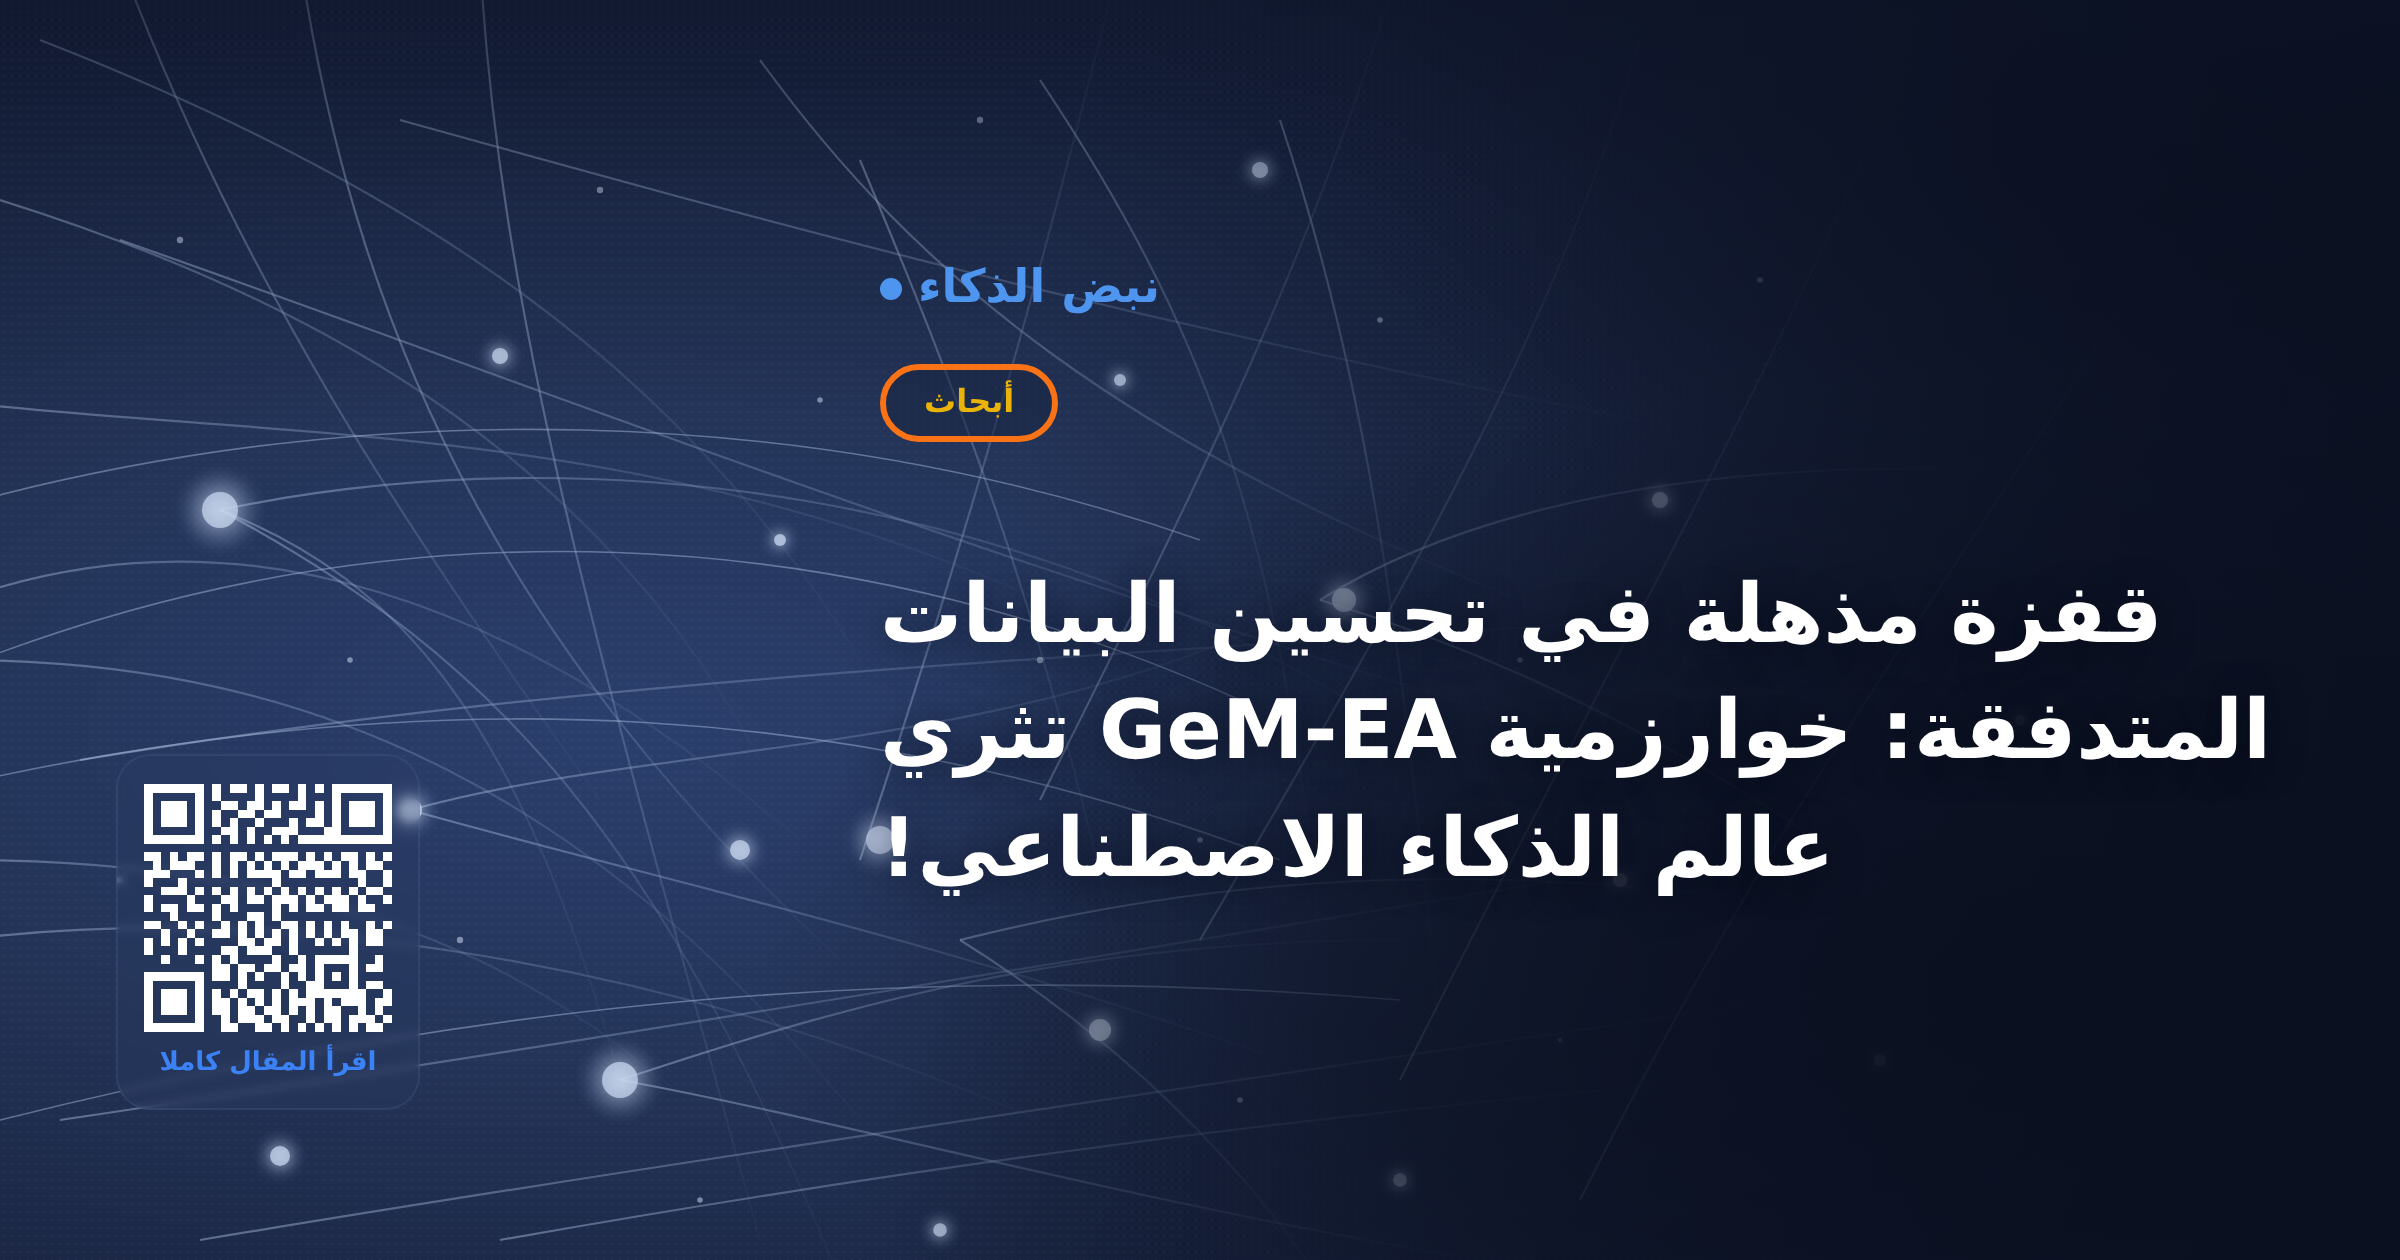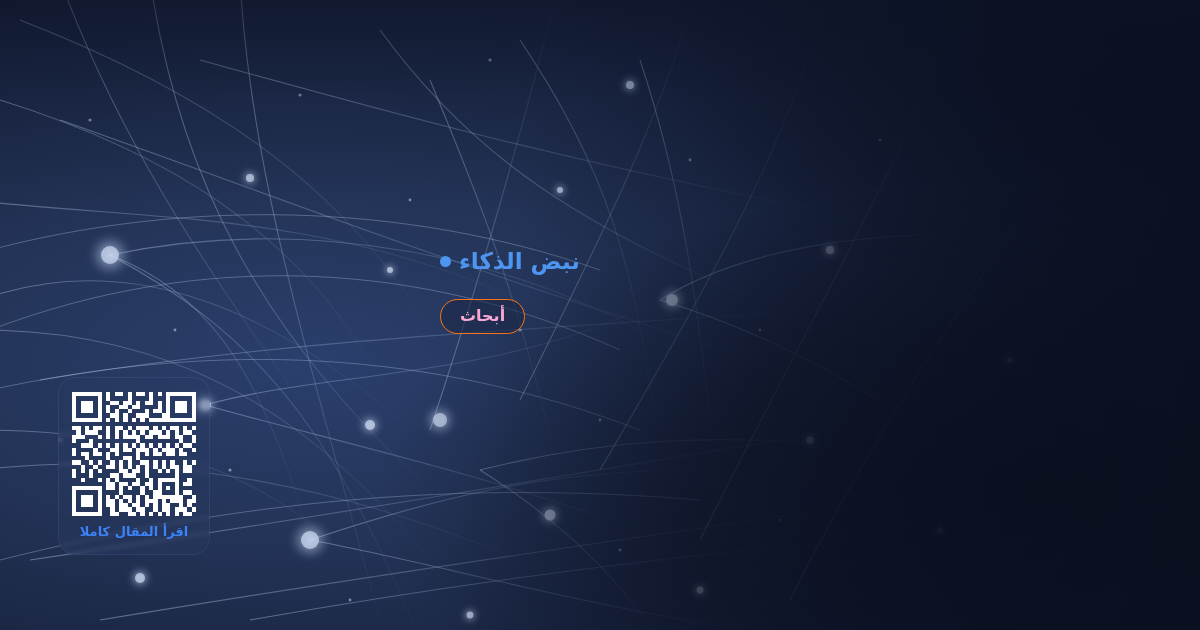--- a/index.html
+++ b/index.html
@@ -87,24 +87,24 @@
     width: 11px;
     height: 11px;
     border-radius: 50%;
     background: #4d95ef;
     flex: 0 0 auto;
   }
 
   .badge {
     display: inline-block;
     padding: 8px 19px 9px;
-    border: 1px solid #f97316;
+    border: 3px solid #f97316;
     border-radius: 999px;
     background: rgba(26,38,68,0.55);
-    color: #f9a8d4;
+    color: #eab308;
     font-size: 16px;
     font-weight: bold;
     line-height: 1;
     margin-bottom: 30px;
   }
 
   .title {
     color: #ffffff;
     font-size: 41px;
     font-weight: bold;
@@ -282,20 +282,21 @@
 
   <div class="content">
 
     <div class="brand">
       <span class="brand-dot"></span>
       <span>نبض الذكاء</span>
     </div>
 
     <div class="badge">أبحاث</div>
 
+    <h1 class="title">قفزة مذهلة في تحسين البيانات المتدفقة: خوارزمية GeM-EA تثري عالم الذكاء الاصطناعي!</h1>
 
   </div>
 
   <div class="qr-card">
     <svg class="qr-box" viewBox="0 0 29 29" shape-rendering="crispEdges" xmlns="http://www.w3.org/2000/svg">
       <g fill="#ffffff">
 
         <rect x="0" y="0" width="7" height="1"></rect>
           <rect x="0" y="6" width="7" height="1"></rect>
         <rect x="0" y="1" width="1" height="5"></rect>

